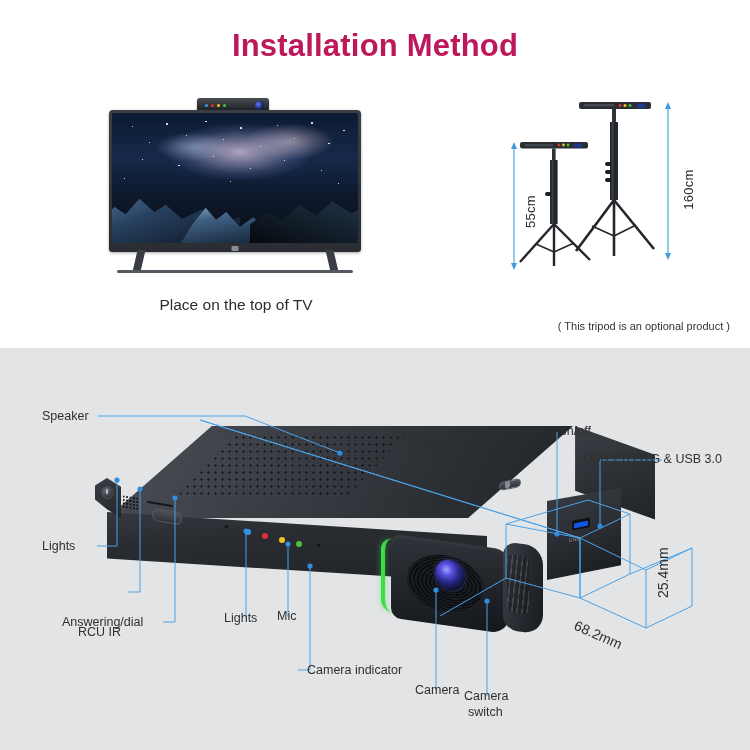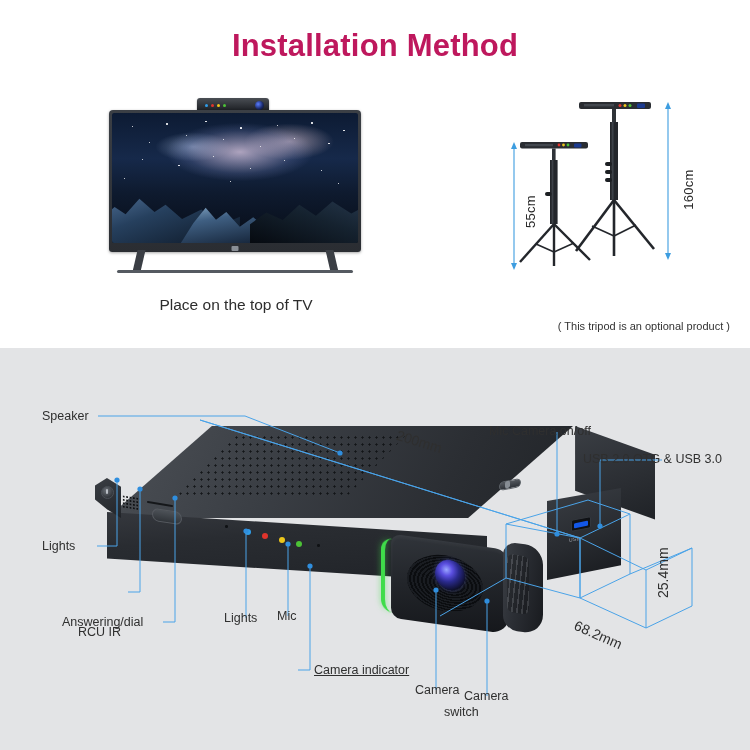--- a/index.html
+++ b/index.html
@@ -462,26 +462,26 @@
     <div class="lbl" style="left:42px; top:191px;">Lights</div>
 
     <div class="lbl" style="left:78px; top:237px;margin-top:40px;">RCU IR</div>
 
     <div class="lbl" style="left:62px; top:267px;">Answering/dial</div>
 
     <div class="lbl" style="left:224px; top:263px;">Lights</div>
 
     <div class="lbl" style="left:277px; top:261px;">Mic</div>
 
-    <div class="lbl" style="left:314px; top:315px;text-decoration:underline;">Camera indicator</div>
+    <div class="lbl" style="left:307px; top:315px;">Camera indicator</div>
 
     <div class="lbl" style="left:415px; top:335px;">Camera</div>
 
     <div class="lbl" style="left:464px; top:341px;">Camera</div>
-    <div class="lbl" style="left:444px; top:357px;">switch</div>
+    <div class="lbl" style="left:468px; top:357px;">switch</div>
 
     <div class="lbl" style="left:489px; top:76px;">Mic Camera on/off</div>
 
     <div class="lbl" style="left:583px; top:104px;">USB 2.0 OTG &amp; USB 3.0</div>
 
     <div class="lbl" style="left:399px; top:80px; transform:rotate(17.2deg); transform-origin:left top; font-size:14px;">200mm</div>
 
     <div class="lbl" style="left:656px; top:250px; transform:rotate(-90deg); transform-origin:left top; font-size:14px;">25.4mm</div>
 
     <div class="lbl" style="left:578px; top:270px; transform:rotate(24deg); transform-origin:left top; font-size:14px;">68.2mm</div>

